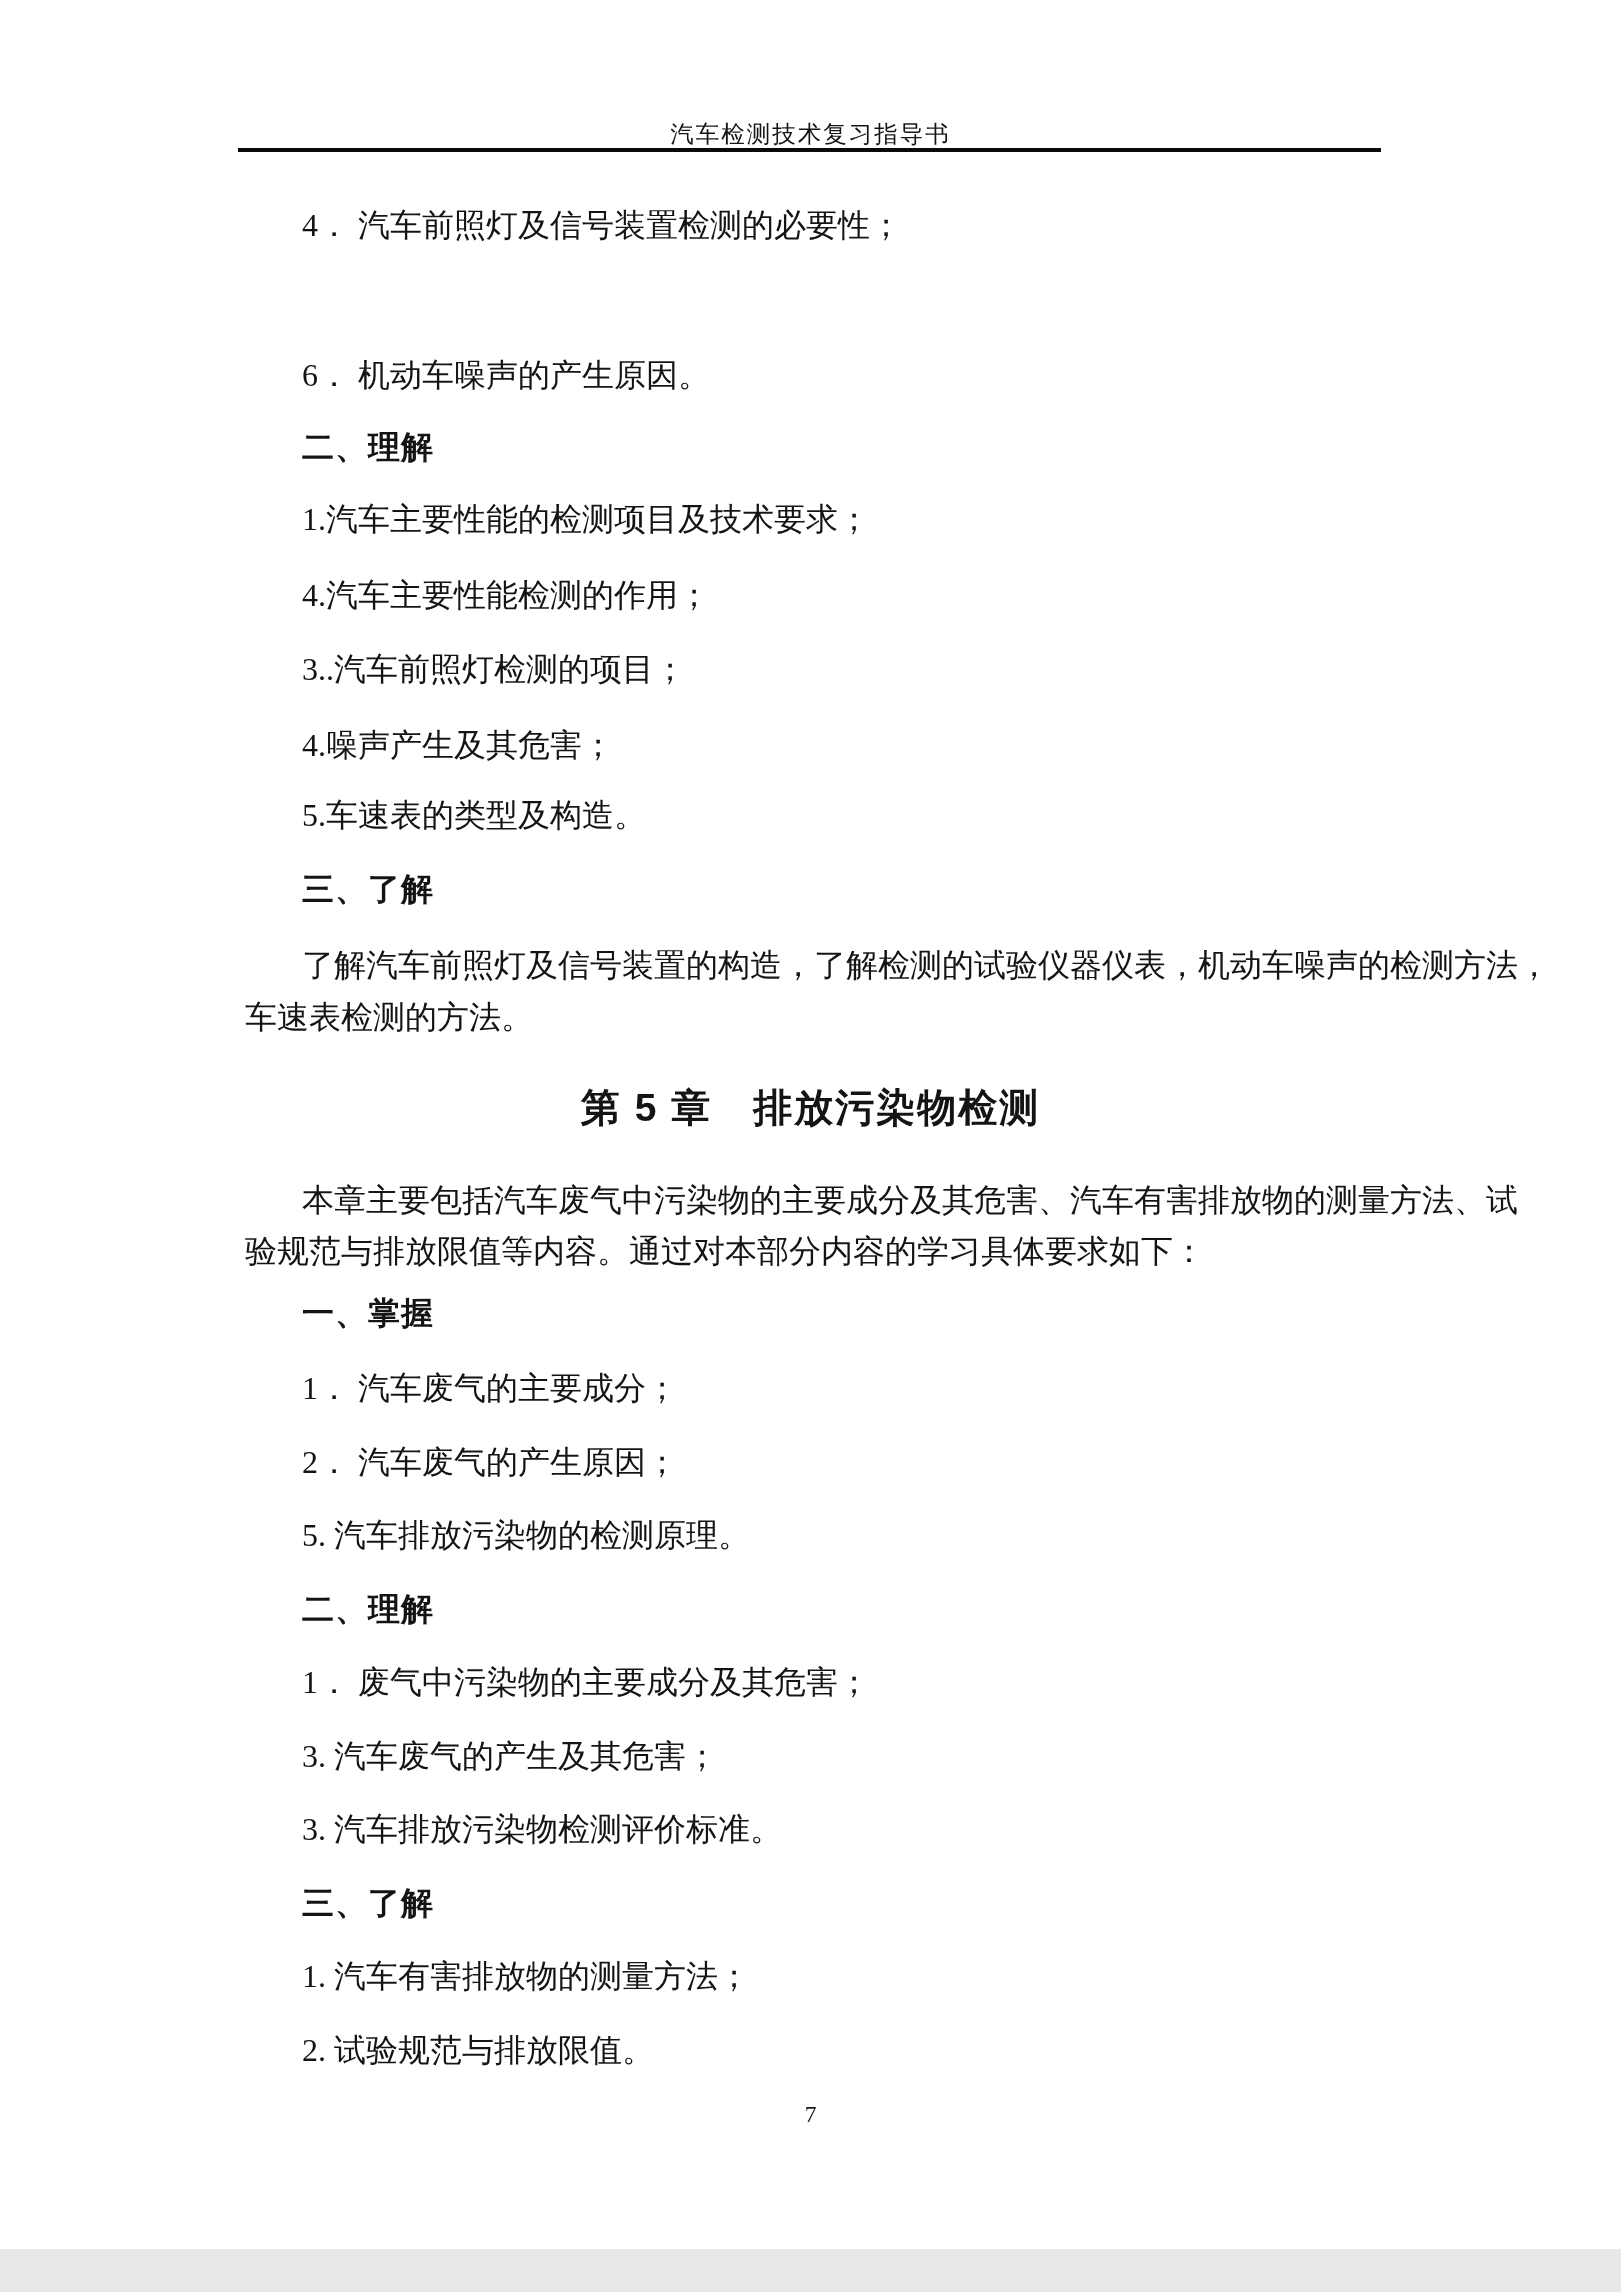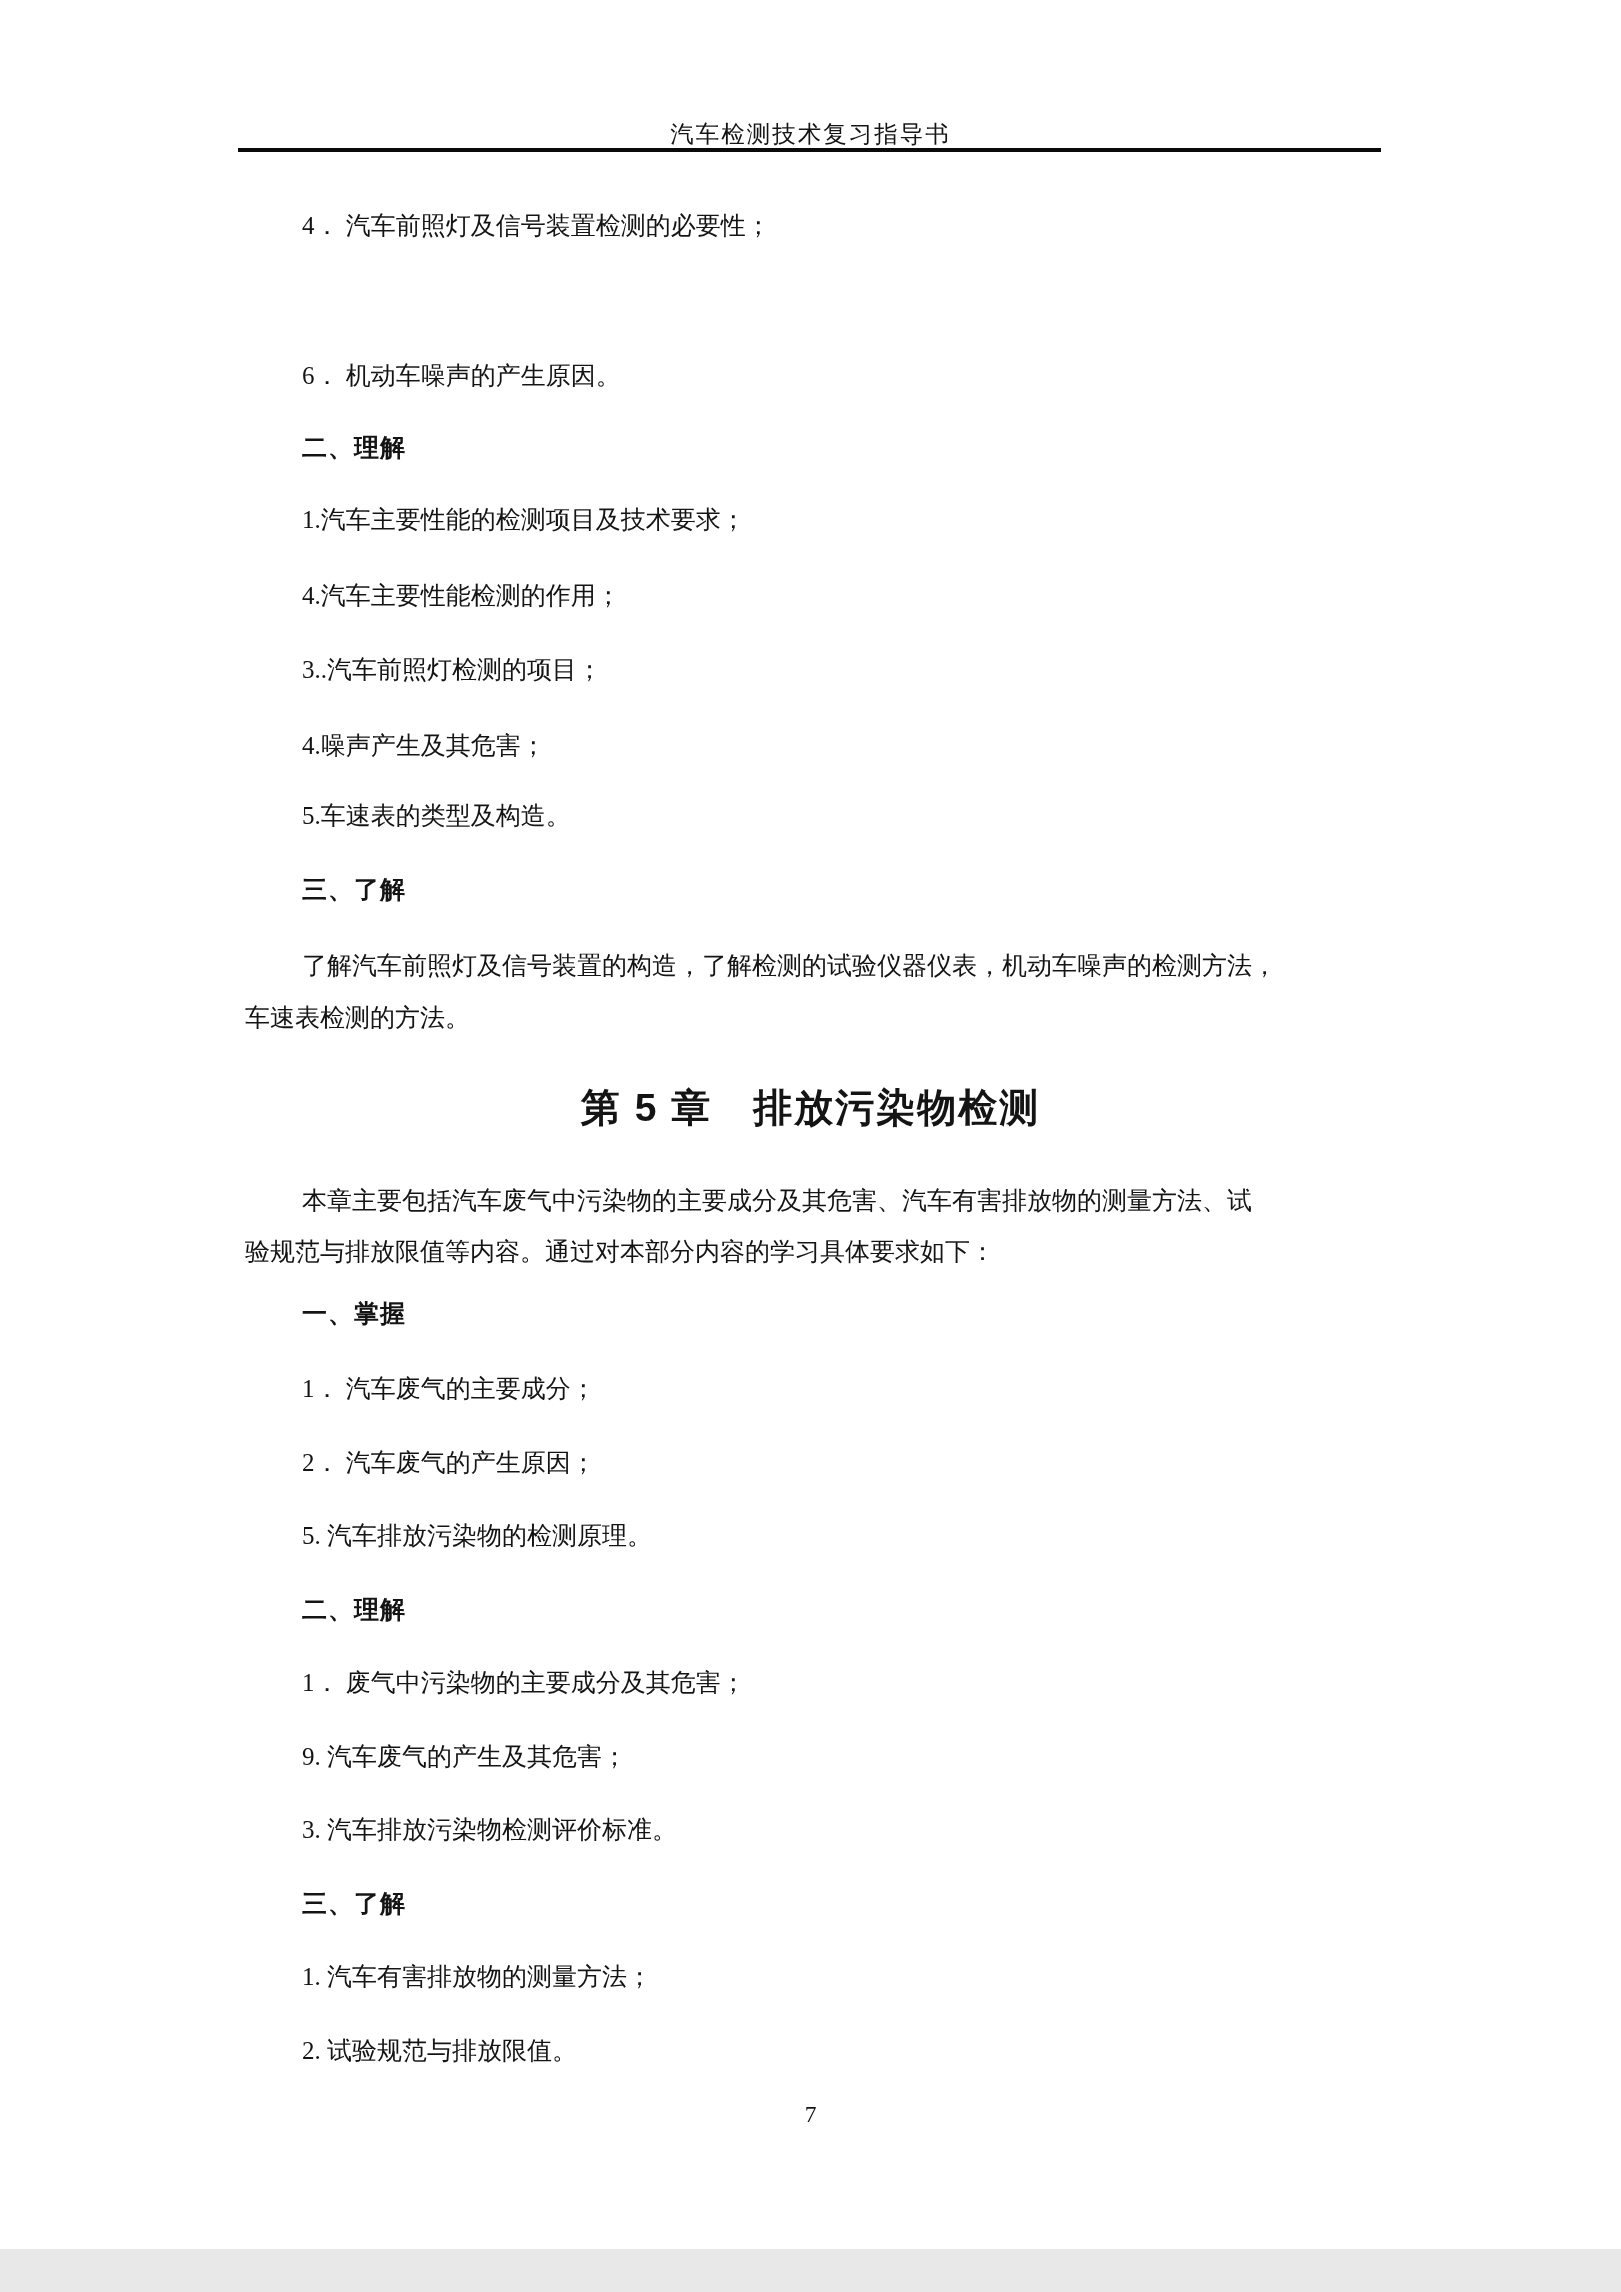--- a/index.html
+++ b/index.html
@@ -8,21 +8,21 @@
     width:1621px;height:2249px;
     margin:0 auto;
     background:#ffffff;
     color:#141414;
     font-family:"Liberation Serif","DejaVu Serif",serif;
     overflow:hidden;
   }
   .blk{
     position:absolute;
     left:302px;
-    font-size:25px;
+    font-size:32px;
     line-height:33px;
     white-space:pre;
   }
   .cont{left:245px;}
   .sec-h{
     font-weight:bold;
     font-family:"Liberation Sans","DejaVu Sans",sans-serif;
     letter-spacing:1px;
   }
   .center{left:0;width:100%;text-align:center;}
@@ -73,21 +73,21 @@
 
   <div class="blk sec-h" style="top:1297px">一、掌握</div>
 
   <div class="blk" style="top:1372px">1． 汽车废气的主要成分；</div>
   <div class="blk" style="top:1446px">2． 汽车废气的产生原因；</div>
   <div class="blk" style="top:1519px">5. 汽车排放污染物的检测原理。</div>
 
   <div class="blk sec-h" style="top:1593px">二、理解</div>
 
   <div class="blk" style="top:1666px">1． 废气中污染物的主要成分及其危害；</div>
-  <div class="blk" style="top:1740px">9. 汽车废气的产生及其危害；</div>
+  <div class="blk" style="top:1740px">3. 汽车废气的产生及其危害；</div>
   <div class="blk" style="top:1813px">3. 汽车排放污染物检测评价标准。</div>
 
   <div class="blk sec-h" style="top:1887px">三、了解</div>
 
   <div class="blk" style="top:1960px">1. 汽车有害排放物的测量方法；</div>
   <div class="blk" style="top:2034px">2. 试验规范与排放限值。</div>
 
   <div class="blk center pagenum" style="top:2098px">7</div>
 
 </div>

